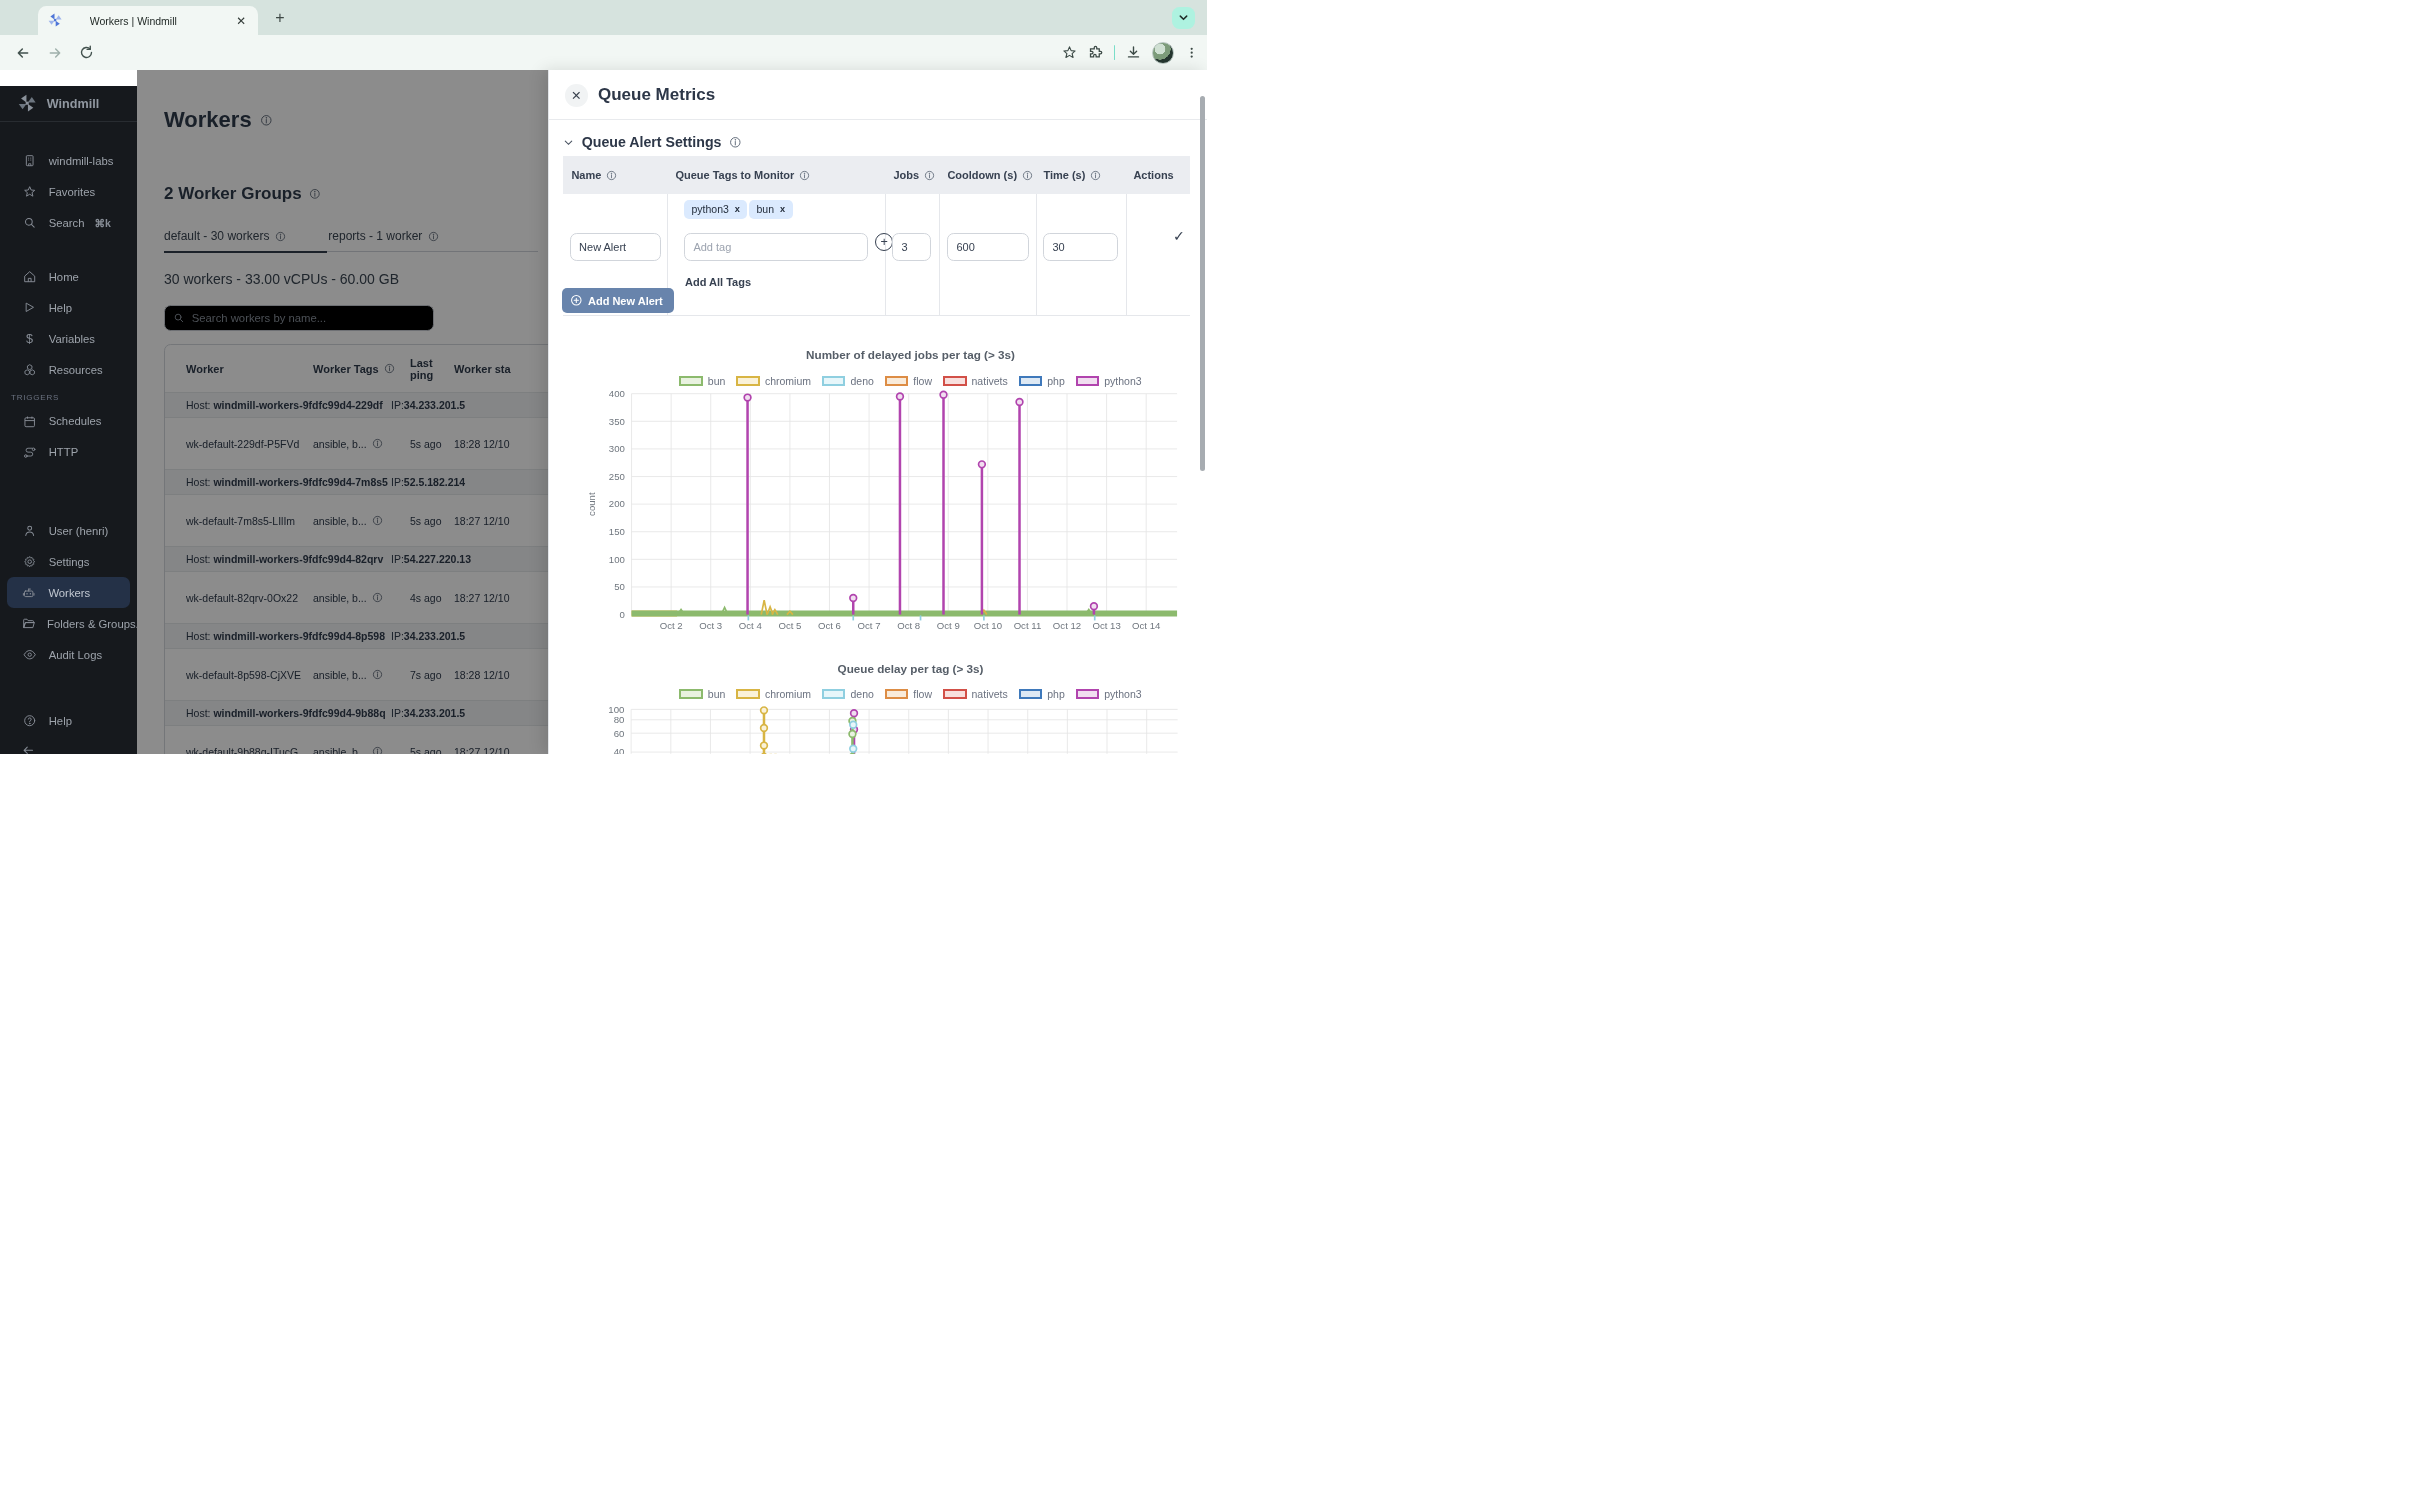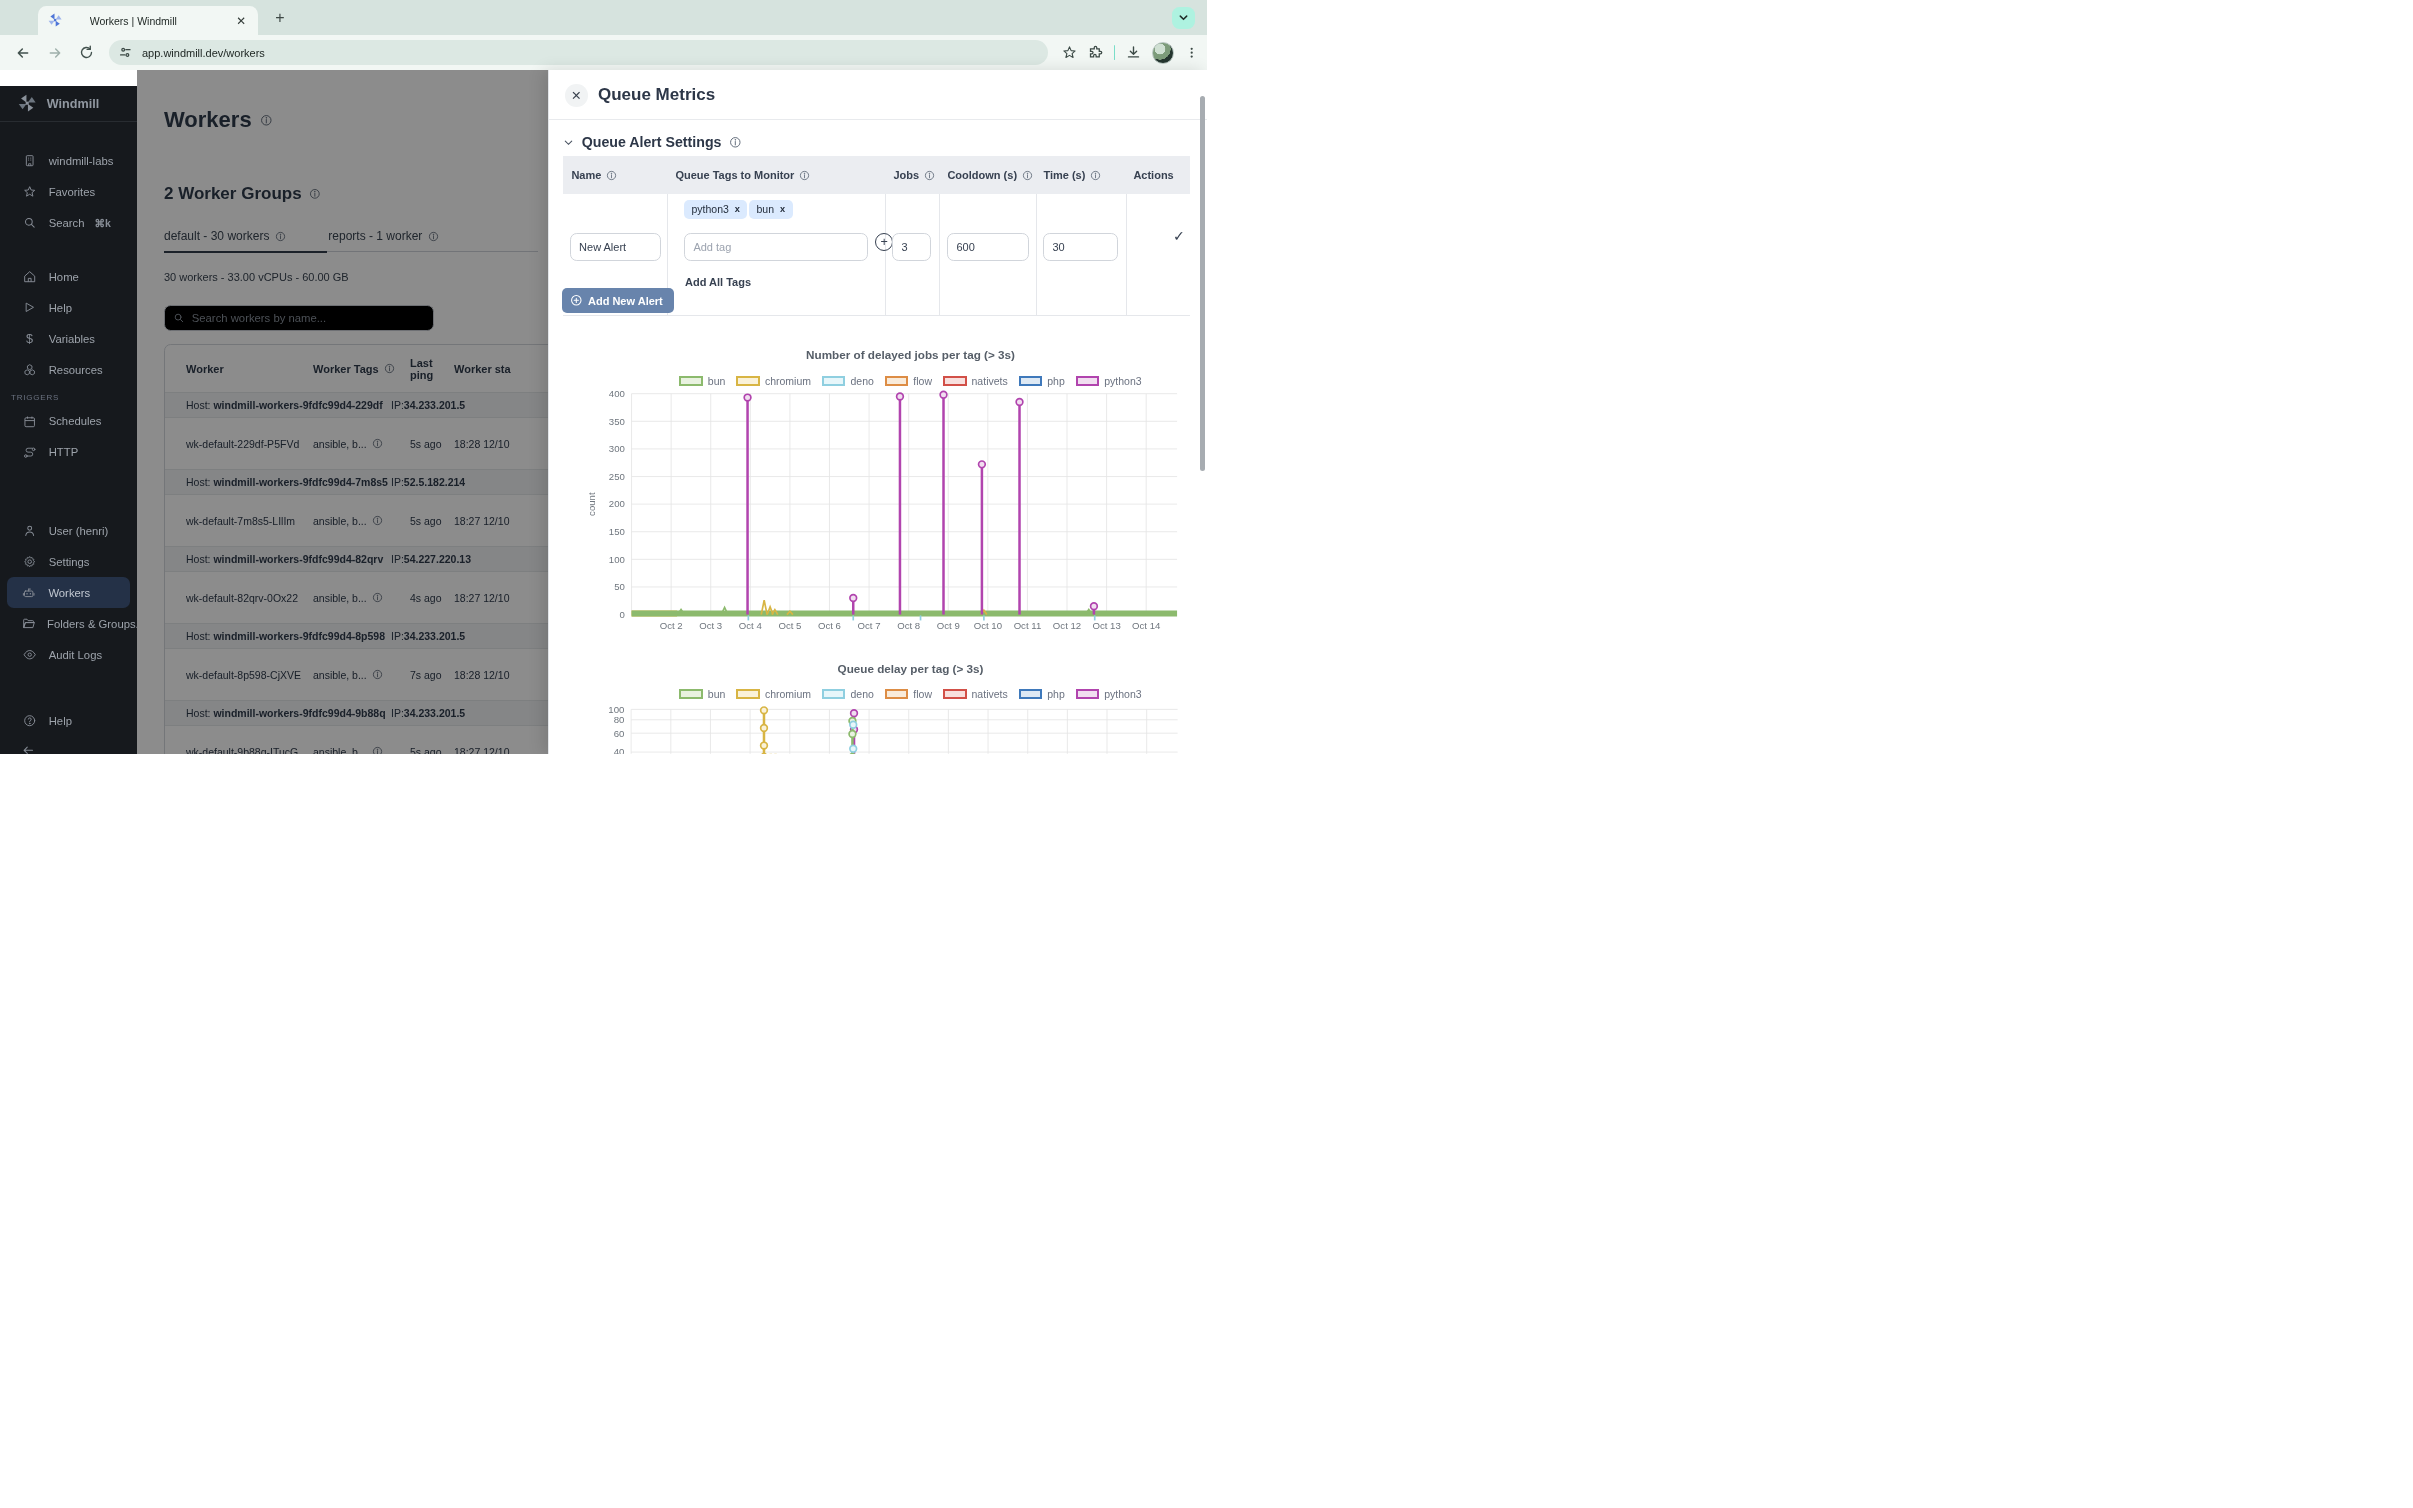--- a/index.html
+++ b/index.html
@@ -42,21 +42,21 @@
 
   
   .main { position:absolute; left:137px; top:70px; width:1069px; height:684px; background:#fff; color:#2f3b4c; }
   .main::after { content:""; position:absolute; inset:0; background:rgba(0,0,0,0.45); z-index:5; }
   .h1 { position:absolute; left:27px; top:37px; font-size:22px; font-weight:bold; display:flex; align-items:center; gap:8.4px; }
   .h2 { position:absolute; left:27px; top:114px; font-size:17px; font-weight:bold; display:flex; align-items:center; gap:7.5px; }
   .info { color:#5b6675; display:inline-flex; }
   .tabs-row { position:absolute; left:27px; top:159px; display:flex; gap:42px; border-bottom:0.8px solid #cfd4da; width:374px; padding-bottom:7.5px; }
   .wtab { font-size:12px; color:#3a4552; display:flex; gap:5.9px; align-items:center; white-space:nowrap; }
   .wtab-underline { position:absolute; left:27px; top:181px; width:163px; height:2.1px; background:#323d4c; }
-  .stats { position:absolute; left:27px; top:201px; font-size:11px; color:#3a4552; }
+  .stats { position:absolute; left:27px; top:201px; font-size:14px; color:#3a4552; }
   .search-box { position:absolute; left:27px; top:235px; width:270px; height:26px; border:0.8px solid #c8cdd4; border-radius:6.7px; display:flex; align-items:center; padding:0 8.4px; color:#8a929c; background:#000000; }
   .search-ph { font-size:11.3px; margin-left:6.7px; color:#8a929c; }
   .wcard { position:absolute; left:27px; top:274px; width:401px; height:436px; border:0.8px solid #d4d8dd; border-radius:6.7px; background:#fff; overflow:hidden; }
   .wc-head { height:48px; display:flex; align-items:center; font-size:11px; font-weight:bold; color:#2f3b4c; border-bottom:0.8px solid #e4e7ea; }
   .c-worker { width:148px; padding-left:21px; } .c-tags { width:97px; display:flex; gap:5px; align-items:center; } .c-ping { width:44px; } .c-start { white-space:nowrap; }
   .row-host { height:25px; background:#f3f4f6; display:flex; align-items:center; font-size:10.5px; border-bottom:0.8px solid #e4e7ea; color:#2f3b4c; }
   .rh-host { padding-left:21px; width:226px; white-space:nowrap; } .rh-ip { white-space:nowrap; }
   .row-host b, .row-host .bb { font-weight:bold; }
   .row-worker { height:52px; display:flex; align-items:center; font-size:10.5px; border-bottom:0.8px solid #e4e7ea; color:#2f3b4c; }
 
@@ -128,31 +128,20 @@
       <svg width="16" height="16" viewBox="0 0 24 24" fill="none" stroke="currentColor" stroke-width="2.2" stroke-linecap="round" stroke-linejoin="round">
           <path d="M5 12 H19 M13 6 L19 12 L13 18"></path>
         </svg>
     </span>
     <span class="nav-ic nav-reload">
       <svg width="15" height="15" viewBox="0 0 24 24" fill="none" stroke="currentColor" stroke-width="2.2" stroke-linecap="round">
           <path d="M20 12 A8 8 0 1 1 17.7 6.3"></path>
           <path d="M18 2 V7 H13" stroke-linejoin="round"></path>
         </svg>
     </span>
-    <div class="urlpill">
-      <span class="tune">
-        <svg width="12.6" height="12.6" viewBox="0 0 24 24" fill="none" stroke="currentColor" stroke-width="2.4" stroke-linecap="round">
-            <circle cx="8" cy="7" r="2.6"></circle>
-            <path d="M13 7 H21"></path>
-            <circle cx="16" cy="17" r="2.6"></circle>
-            <path d="M3 17 H11"></path>
-          </svg>
-      </span>
-      <span class="url">app.windmill.dev/workers</span>
-    </div>
     <div class="tb-right">
       <span class="tb-ic">
         <svg width="15" height="15" viewBox="0 0 24 24" fill="none" stroke="currentColor" stroke-width="1.8" stroke-linejoin="round">
             <path d="M12 3 L14.6 9 L21 9.5 L16.2 13.7 L17.7 20 L12 16.6 L6.3 20 L7.8 13.7 L3 9.5 L9.4 9 Z"></path>
           </svg>
       </span>
       <span class="tb-ic">
         <svg width="15" height="15" viewBox="0 0 24 24" fill="none" stroke="currentColor" stroke-width="2">
             <path d="M10 4 a2 2 0 0 1 4 0 v2 h4 v4 h2 a2 2 0 0 1 0 4 h-2 v5 h-5 v-2 a2 2 0 0 0 -4 0 v2 H4 v-5 H6 a2 2 0 0 0 0 -4 H4 V6 h6 Z"></path>
           </svg>

